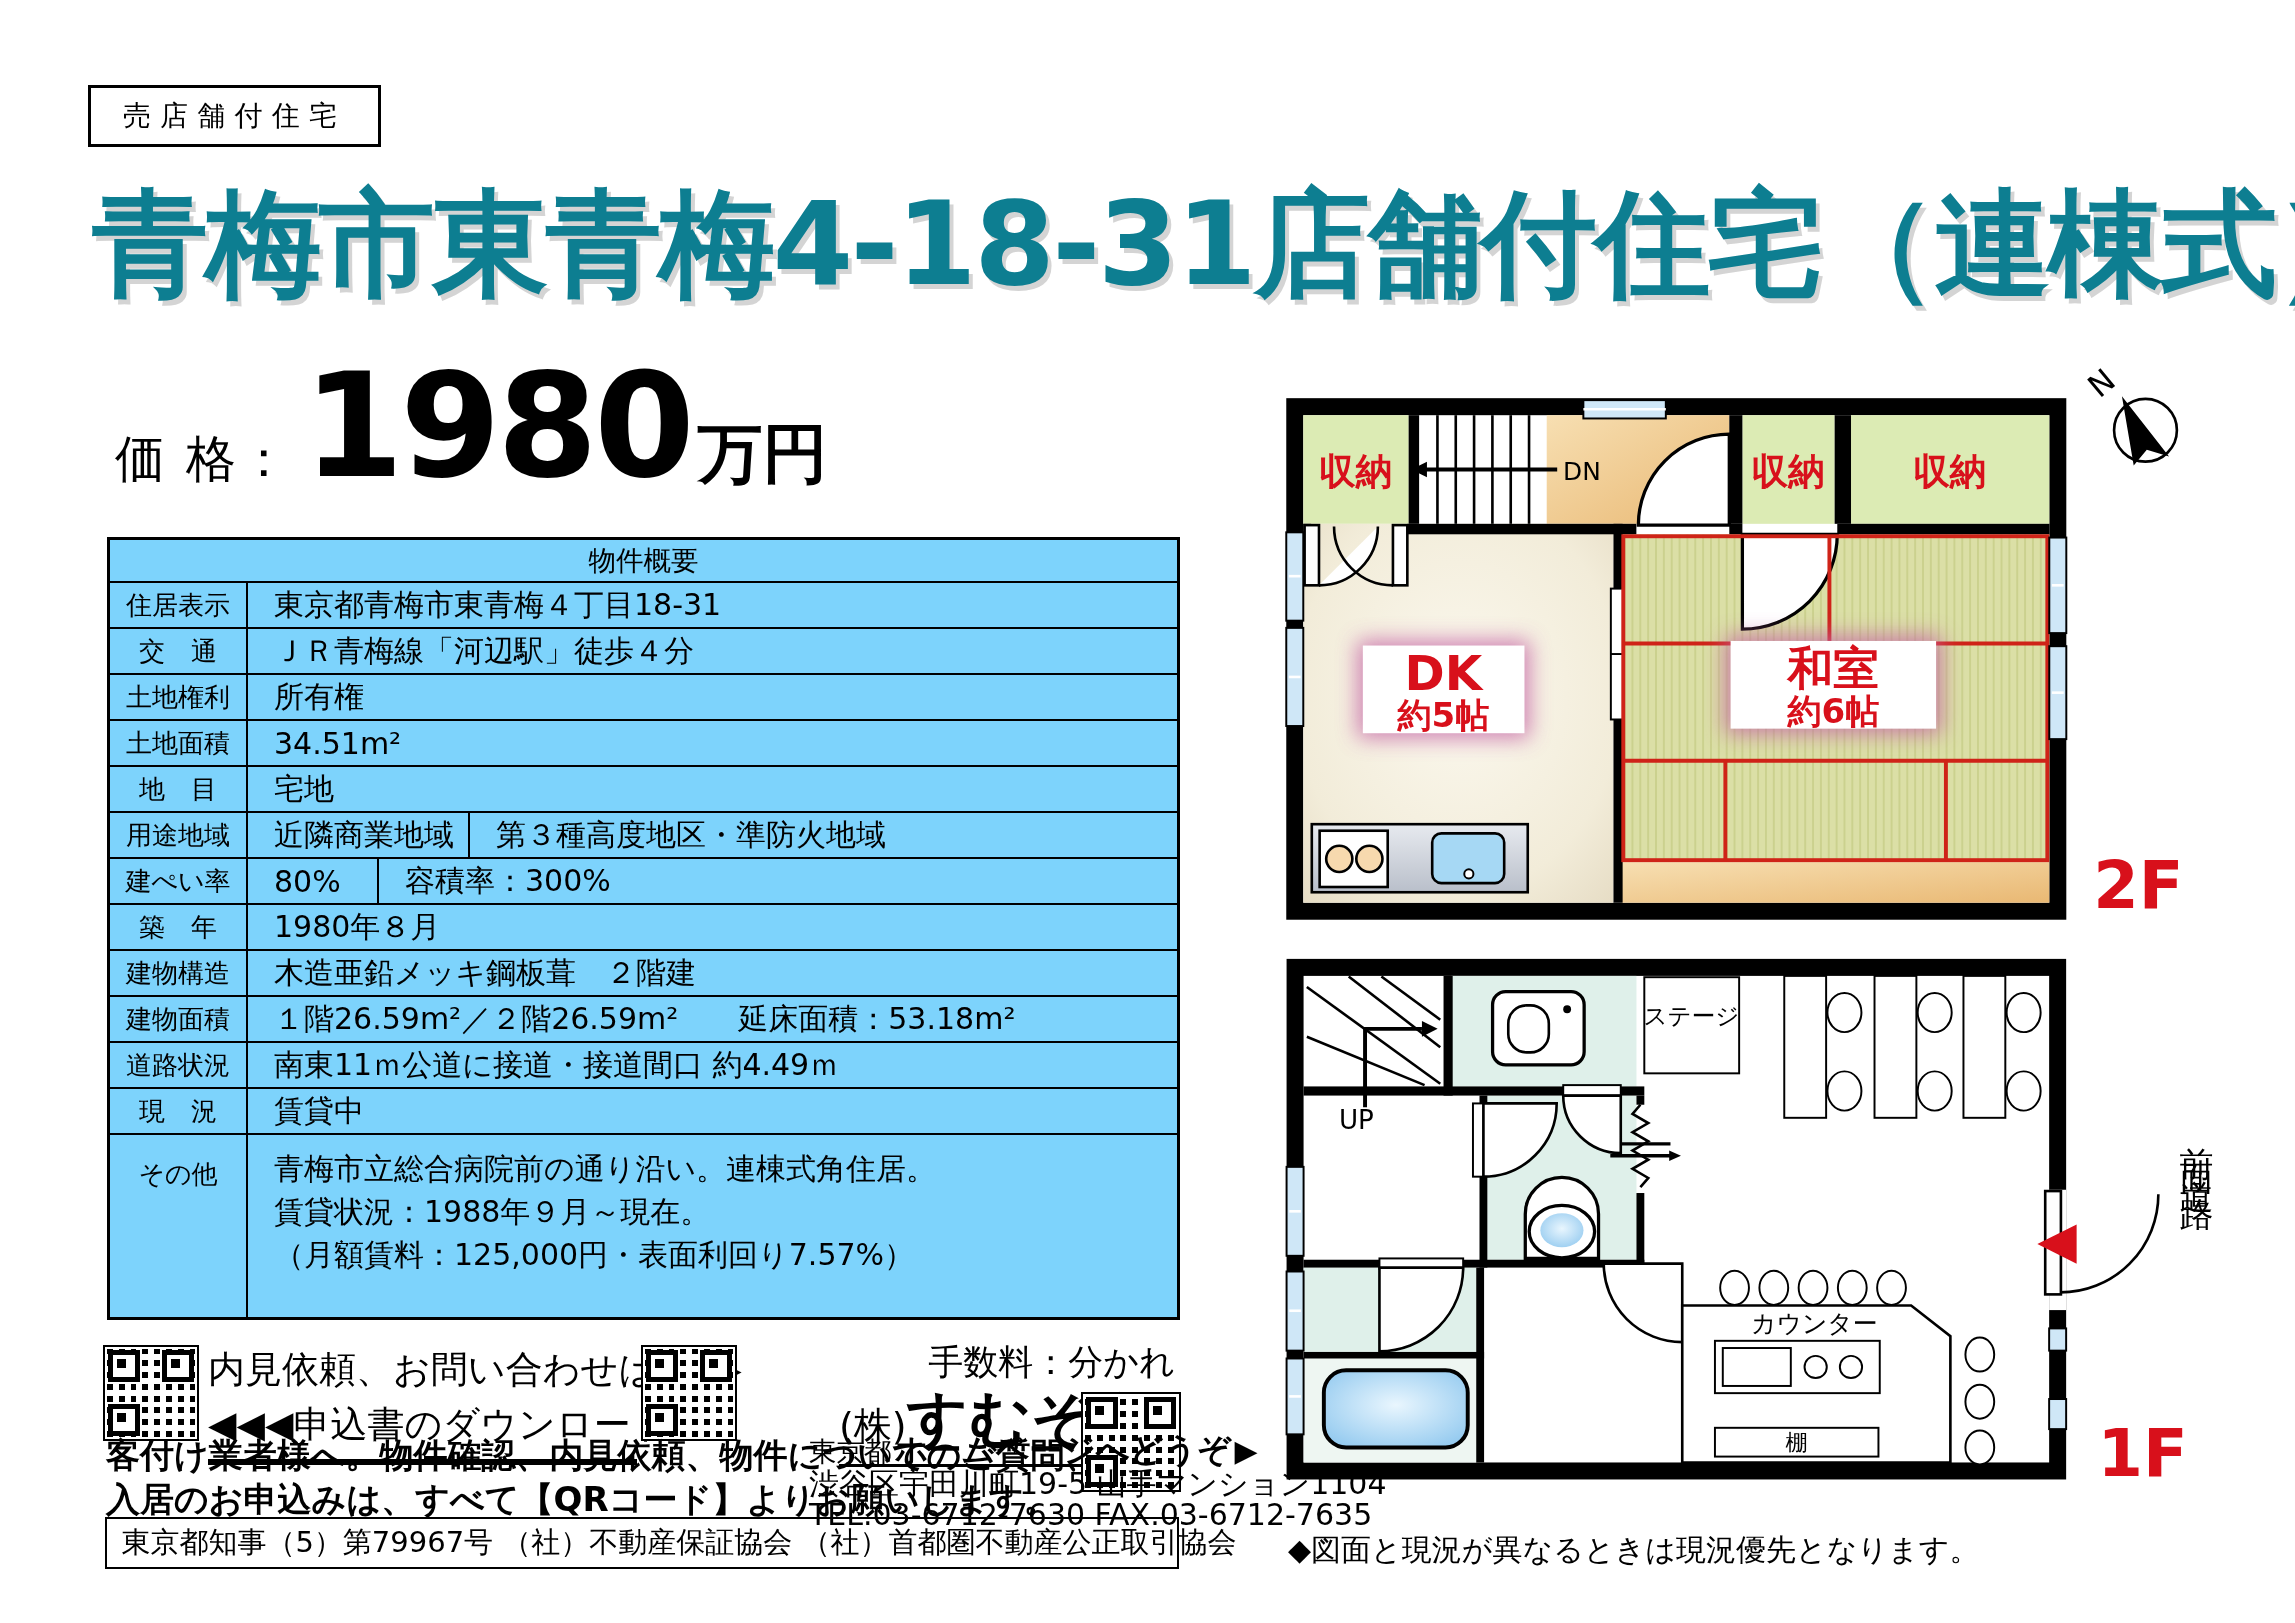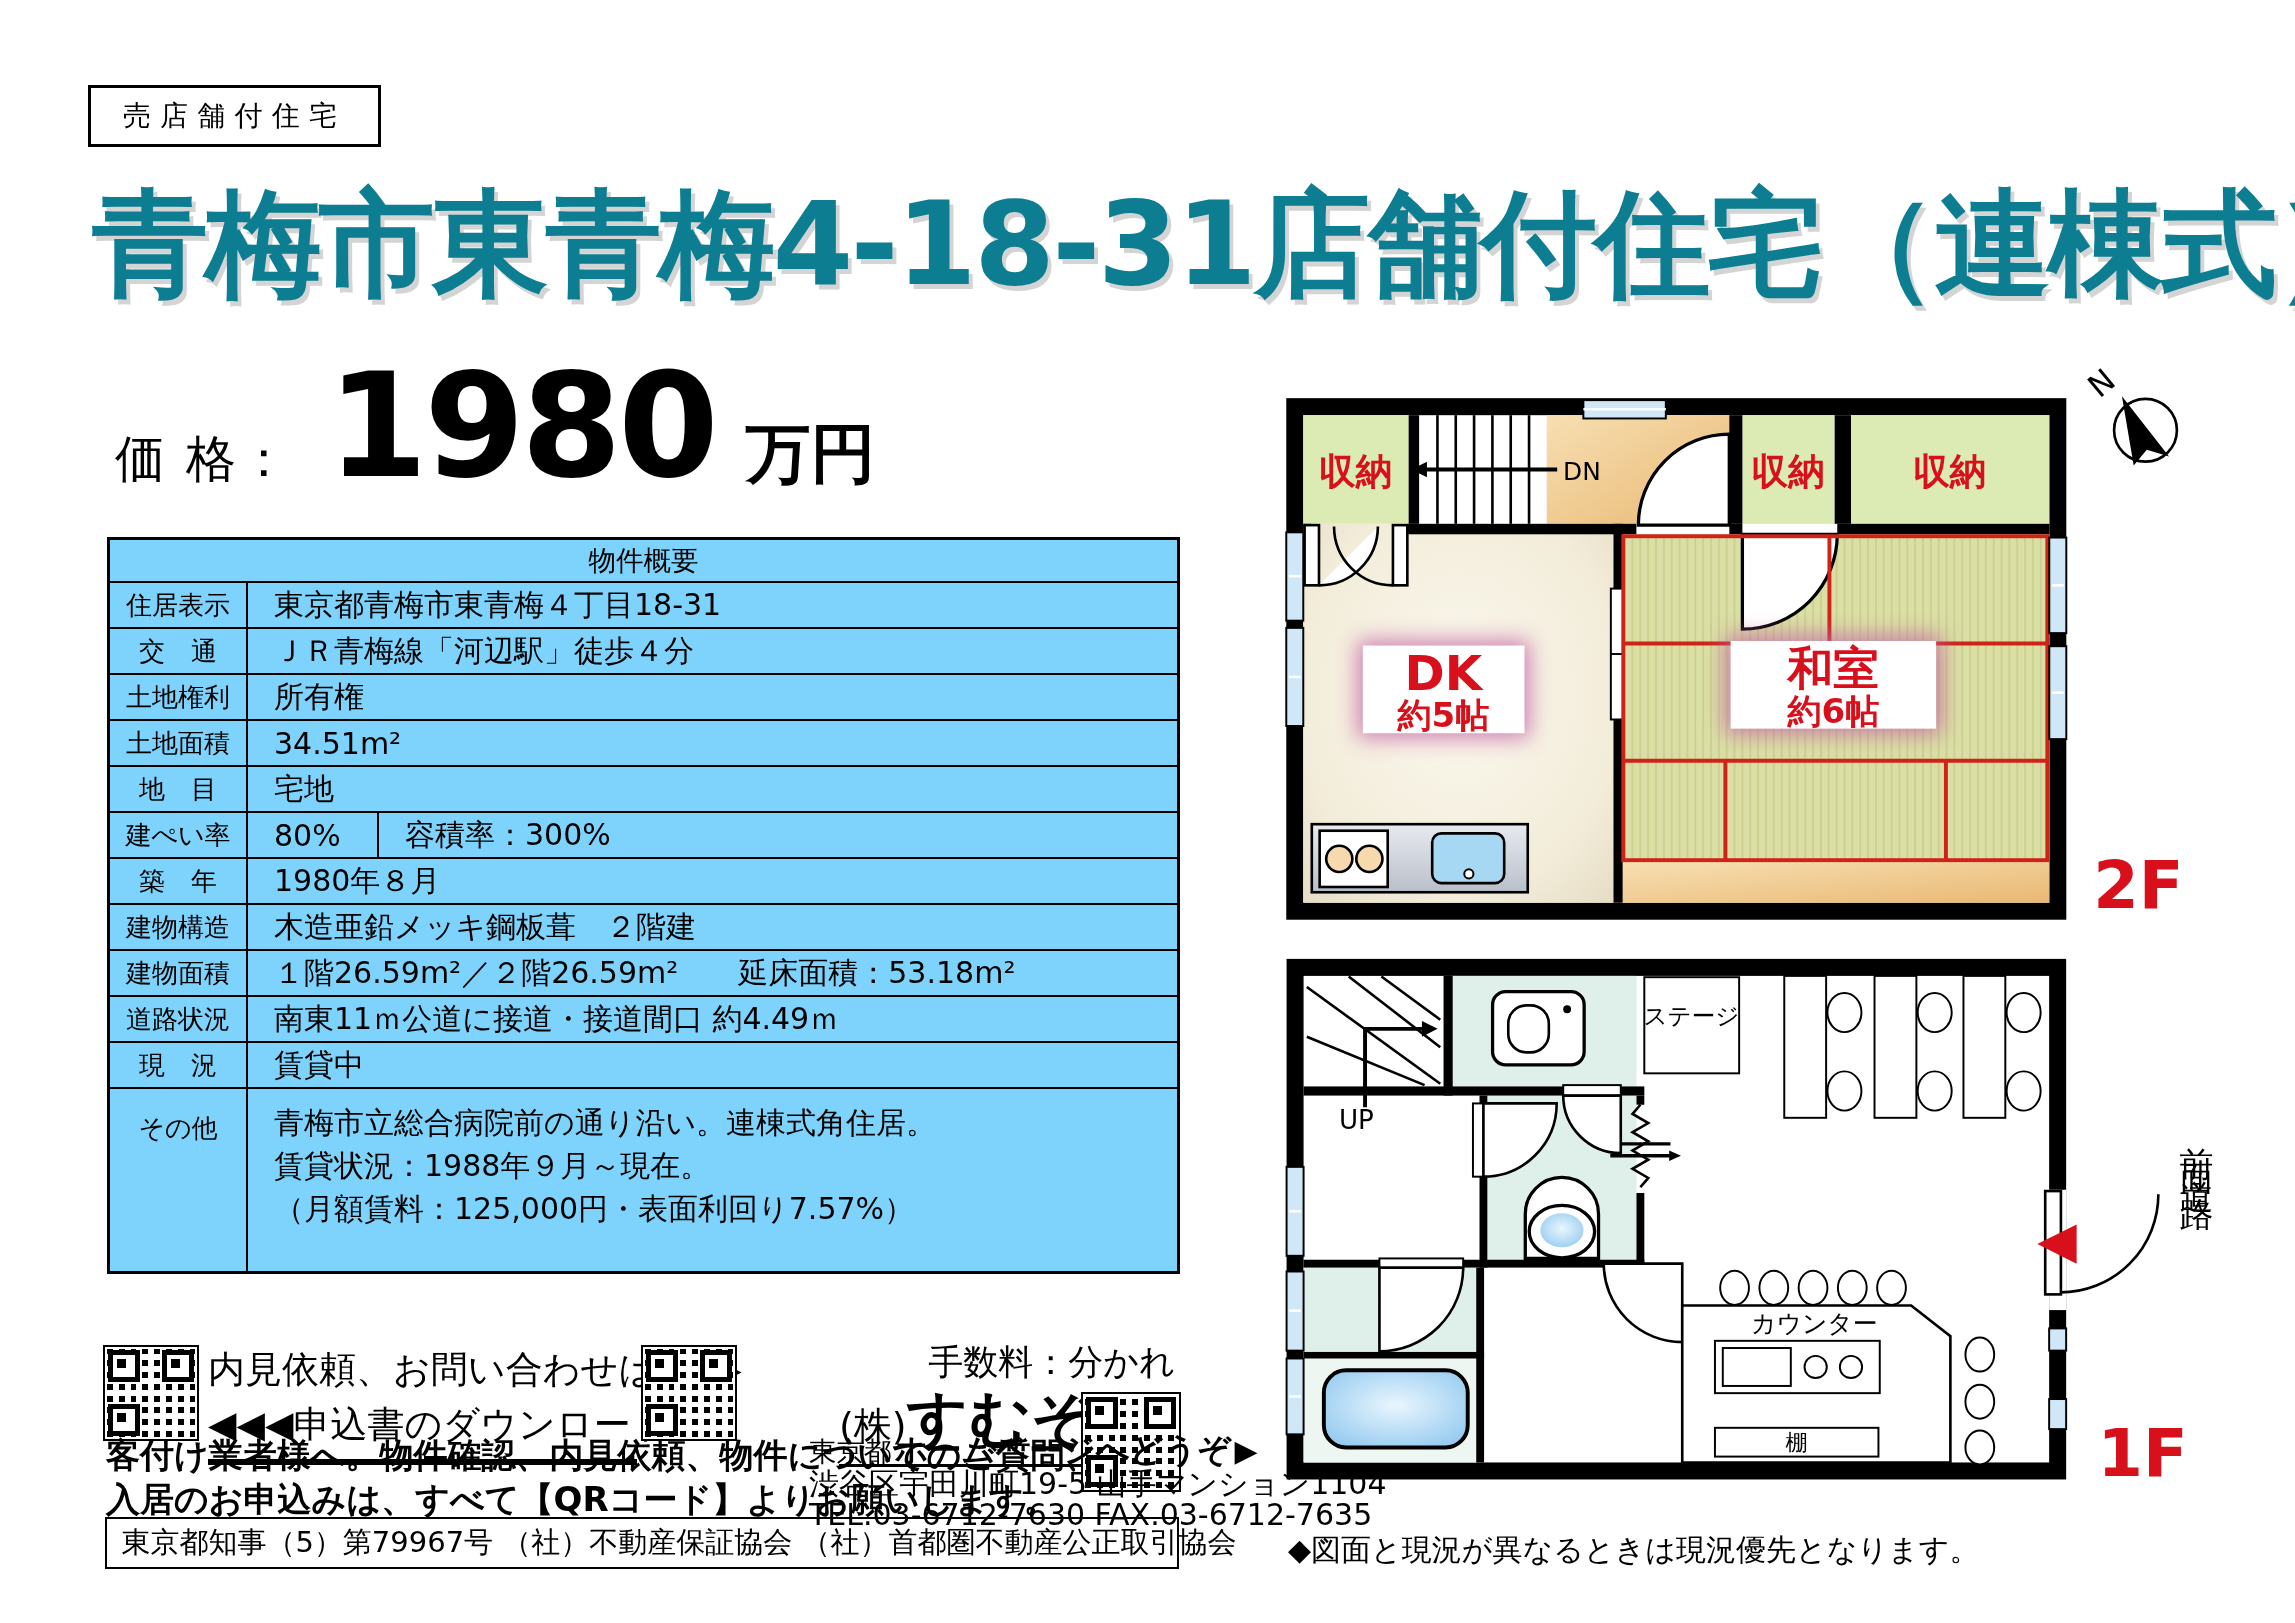--- a/index.html
+++ b/index.html
@@ -4,21 +4,21 @@
 <style>
   html,body{margin:0;padding:0;background:#fff;}
   body{font-family:"DejaVu Sans","Liberation Sans",sans-serif;width:2295px;height:1623px;position:relative;overflow:hidden;}
   .abs{position:absolute;}
   
   #badge{left:88px;top:85px;width:287px;height:56px;border:3.9px solid #000;
     display:flex;align-items:center;justify-content:center;font-size:28px;letter-spacing:9.2px;color:#000;}
   #main-title{left:92px;top:167px;font-size:116px;font-weight:800;color:#0d7e91;white-space:nowrap;
     letter-spacing:-2.6px;text-shadow:3.9px 4.6px 0 rgba(160,160,160,.45);}
   
-  #price{left:115px;top:353px;display:flex;align-items:baseline;gap:24px;}
+  #price{left:115px;top:353px;display:flex;align-items:baseline;}
   #price .plabel{font-size:50px;letter-spacing:2.6px;}
   #price .pamount{font-size:145px;font-weight:800;line-height:1;letter-spacing:-3.9px;margin-left:11.8px;}
   #price .punit{font-size:65px;font-weight:800;margin-left:6.5px;}
   
   #spec{left:107px;top:537px;width:1073px;border:3.9px solid #000;background:#7dd3fc;box-sizing:border-box;}
   #spec .thead{height:41px;display:flex;align-items:center;justify-content:center;font-size:27.5px;}
   .trow{display:flex;border-top:2px solid #000;height:44px;align-items:stretch;}
   .trow .lab{width:138px;border-right:2px solid #000;display:flex;align-items:center;justify-content:center;
     font-size:26px;flex:none;box-sizing:border-box;text-align:center;}
   .trow .val{display:flex;align-items:center;padding-left:26px;font-size:30px;white-space:nowrap;}
@@ -85,20 +85,25 @@
     </div>
   <div class="trow">
       <div class="lab">土地面積</div>
       <div class="val">34.51m²</div>
     </div>
   <div class="trow">
       <div class="lab">地　目</div>
       <div class="val">宅地</div>
     </div>
   <div class="trow">
+      <div class="lab">用途地域</div>
+      <div class="val w340">近隣商業地域</div>
+      <div class="val">第３種高度地区・準防火地域</div>
+    </div>
+  <div class="trow">
       <div class="lab">建ぺい率</div>
       <div class="val w200">80%</div>
       <div class="val">容積率：300%</div>
     </div>
   <div class="trow">
       <div class="lab">築　年</div>
       <div class="val">1980年８月</div>
     </div>
   <div class="trow">
       <div class="lab">建物構造</div>

